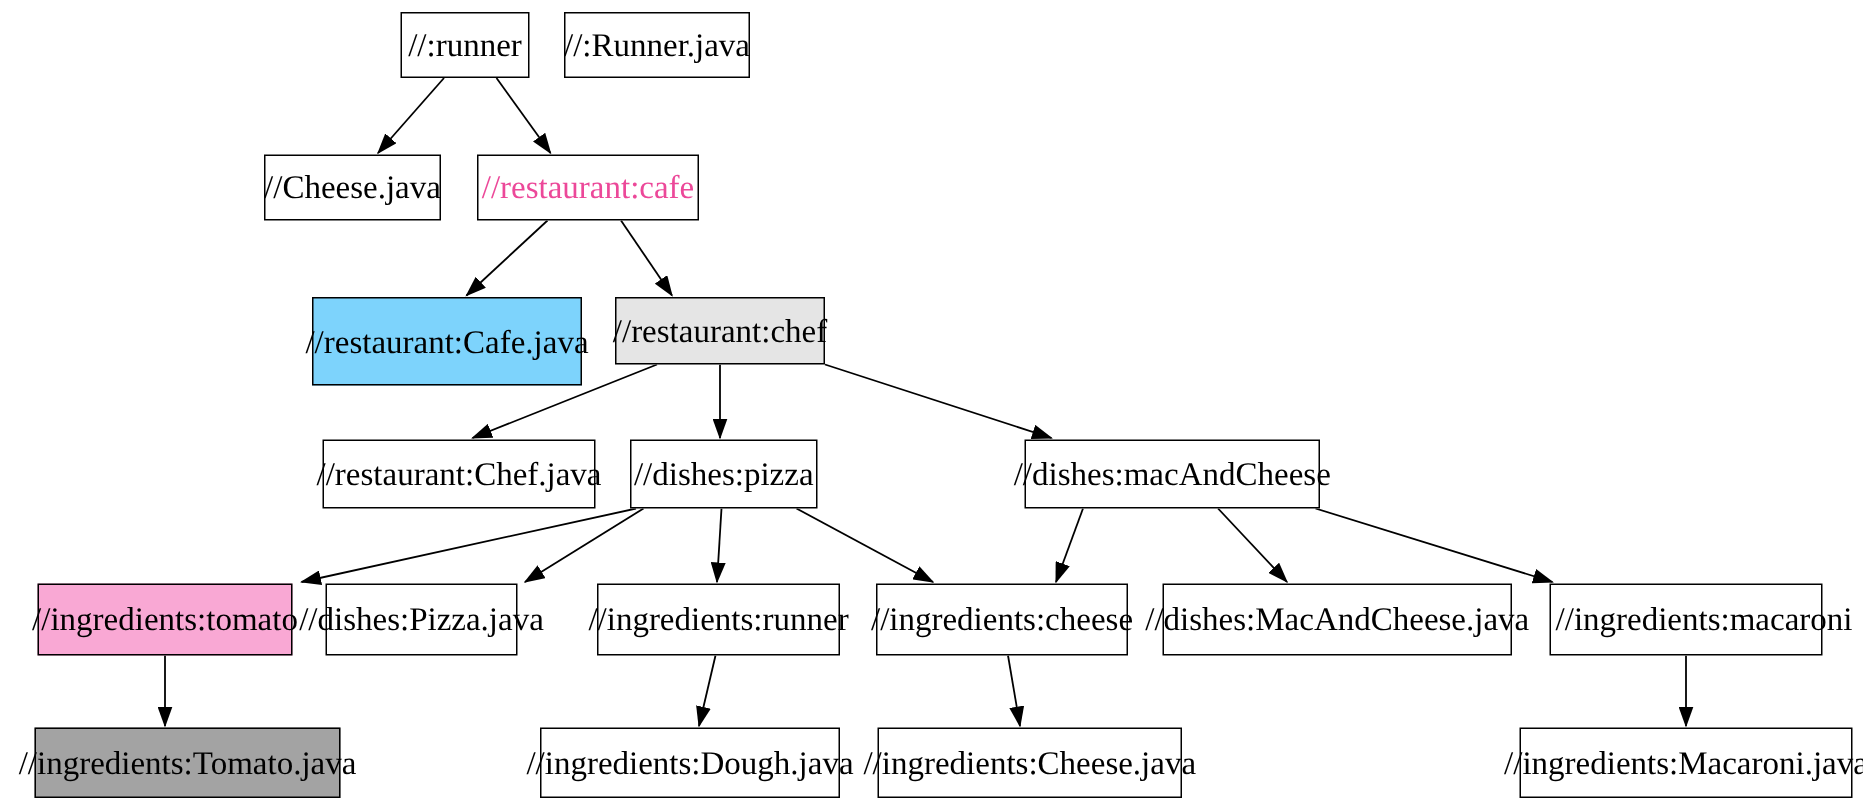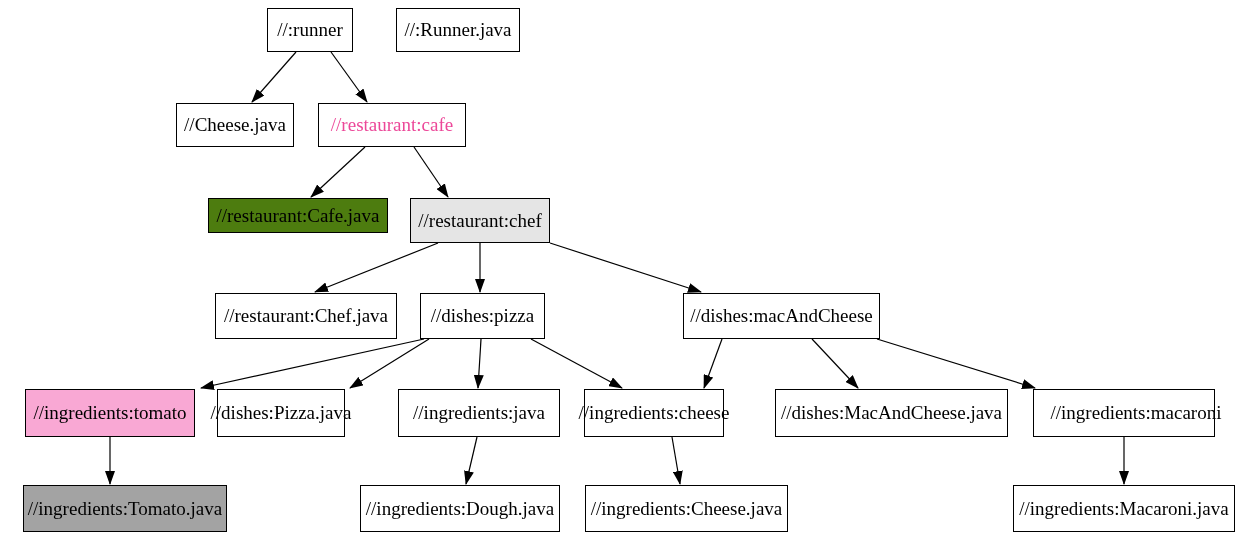--- a/index.html
+++ b/index.html
@@ -21,21 +21,21 @@
     top: 0;
     width: 1242px;
     height: 539px;
   }
   .node {
     position: absolute;
     box-sizing: border-box;
     background: #ffffff;
     border: 1px solid #000000;
     color: #000000;
-    font-size: 19px;
+    font-size: 22px;
     display: flex;
     align-items: center;
     justify-content: center;
     white-space: nowrap;
     text-align: center;
   }
 </style>
 </head>
 <body>
 
@@ -62,32 +62,32 @@
         <line x1="812" y1="339" x2="858" y2="388" stroke="#000000" stroke-width="1.2" marker-end="url(#arrow)"></line>
         <line x1="877" y1="339" x2="1035" y2="388" stroke="#000000" stroke-width="1.2" marker-end="url(#arrow)"></line>
         <line x1="110" y1="437" x2="110" y2="484" stroke="#000000" stroke-width="1.2" marker-end="url(#arrow)"></line>
         <line x1="477" y1="437" x2="466" y2="484" stroke="#000000" stroke-width="1.2" marker-end="url(#arrow)"></line>
         <line x1="672" y1="437" x2="680" y2="484" stroke="#000000" stroke-width="1.2" marker-end="url(#arrow)"></line>
         <line x1="1124" y1="437" x2="1124" y2="484" stroke="#000000" stroke-width="1.2" marker-end="url(#arrow)"></line>
       </g>
   </svg>
   <div id="nodes">
       <div class="node" style="left: 267px; top: 8px; width: 86px; height: 44px; background: rgb(255, 255, 255); border-color: rgb(0, 0, 0); color: rgb(0, 0, 0);">//:runner</div>
-      <div class="node" style="left: 376px; top: 8px; width: 124px; height: 44px; background: rgb(255, 255, 255); border-color: rgb(0, 0, 0); color: rgb(0, 0, 0); margin-left: 20px;">//:Runner.java</div>
+      <div class="node" style="left: 376px; top: 8px; width: 124px; height: 44px; background: rgb(255, 255, 255); border-color: rgb(0, 0, 0); color: rgb(0, 0, 0);">//:Runner.java</div>
       <div class="node" style="left: 176px; top: 103px; width: 118px; height: 44px; background: rgb(255, 255, 255); border-color: rgb(0, 0, 0); color: rgb(0, 0, 0);">//Cheese.java</div>
       <div class="node" style="left: 318px; top: 103px; width: 148px; height: 44px; background: rgb(255, 255, 255); border-color: rgb(0, 0, 0); color: #ec4899;">//restaurant:cafe</div>
-      <div class="node" style="left: 208px; top: 198px; width: 180px; height: 35px; background: #4d7c0f; border-color: rgb(0, 0, 0); color: rgb(0, 0, 0);">//restaurant:Cafe.java</div>
+      <div class="node" style="left: 208px; top: 198px; width: 180px; height: 59px; background: #7dd3fc; border-color: rgb(0, 0, 0); color: rgb(0, 0, 0);">//restaurant:Cafe.java</div>
       <div class="node" style="left: 410px; top: 198px; width: 140px; height: 45px; background: #e5e5e5; border-color: rgb(0, 0, 0); color: rgb(0, 0, 0);">//restaurant:chef</div>
       <div class="node" style="left: 215px; top: 293px; width: 182px; height: 46px; background: rgb(255, 255, 255); border-color: rgb(0, 0, 0); color: rgb(0, 0, 0);">//restaurant:Chef.java</div>
       <div class="node" style="left: 420px; top: 293px; width: 125px; height: 46px; background: rgb(255, 255, 255); border-color: rgb(0, 0, 0); color: rgb(0, 0, 0);">//dishes:pizza</div>
       <div class="node" style="left: 683px; top: 293px; width: 197px; height: 46px; background: rgb(255, 255, 255); border-color: rgb(0, 0, 0); color: rgb(0, 0, 0);">//dishes:macAndCheese</div>
       <div class="node" style="left: 25px; top: 389px; width: 170px; height: 48px; background: #f9a8d4; border-color: rgb(0, 0, 0); color: rgb(0, 0, 0);">//ingredients:tomato</div>
       <div class="node" style="left: 217px; top: 389px; width: 128px; height: 48px; background: rgb(255, 255, 255); border-color: rgb(0, 0, 0); color: rgb(0, 0, 0);">//dishes:Pizza.java</div>
-      <div class="node" style="left: 398px; top: 389px; width: 162px; height: 48px; background: rgb(255, 255, 255); border-color: rgb(0, 0, 0); color: rgb(0, 0, 0);">//ingredients:java</div>
-      <div class="node" style="left: 584px; top: 389px; width: 140px; height: 48px; background: rgb(255, 255, 255); border-color: rgb(0, 0, 0); color: rgb(0, 0, 0);">//ingredients:cheese</div>
+      <div class="node" style="left: 398px; top: 389px; width: 162px; height: 48px; background: rgb(255, 255, 255); border-color: rgb(0, 0, 0); color: rgb(0, 0, 0);">//ingredients:runner</div>
+      <div class="node" style="left: 584px; top: 389px; width: 168px; height: 48px; background: rgb(255, 255, 255); border-color: rgb(0, 0, 0); color: rgb(0, 0, 0);">//ingredients:cheese</div>
       <div class="node" style="left: 775px; top: 389px; width: 233px; height: 48px; background: rgb(255, 255, 255); border-color: rgb(0, 0, 0); color: rgb(0, 0, 0);">//dishes:MacAndCheese.java</div>
       <div class="node" style="left: 1033px; top: 389px; width: 182px; height: 48px; background: rgb(255, 255, 255); border-color: rgb(0, 0, 0); color: rgb(0, 0, 0); padding-left: 24px;">//ingredients:macaroni</div>
       <div class="node" style="left: 23px; top: 485px; width: 204px; height: 47px; background: #a3a3a3; border-color: rgb(0, 0, 0); color: rgb(0, 0, 0);">//ingredients:Tomato.java</div>
       <div class="node" style="left: 360px; top: 485px; width: 200px; height: 47px; background: rgb(255, 255, 255); border-color: rgb(0, 0, 0); color: rgb(0, 0, 0);">//ingredients:Dough.java</div>
       <div class="node" style="left: 585px; top: 485px; width: 203px; height: 47px; background: rgb(255, 255, 255); border-color: rgb(0, 0, 0); color: rgb(0, 0, 0);">//ingredients:Cheese.java</div>
       <div class="node" style="left: 1013px; top: 485px; width: 222px; height: 47px; background: rgb(255, 255, 255); border-color: rgb(0, 0, 0); color: rgb(0, 0, 0);">//ingredients:Macaroni.java</div>
     </div>
 </div>
 
 </body></html>

